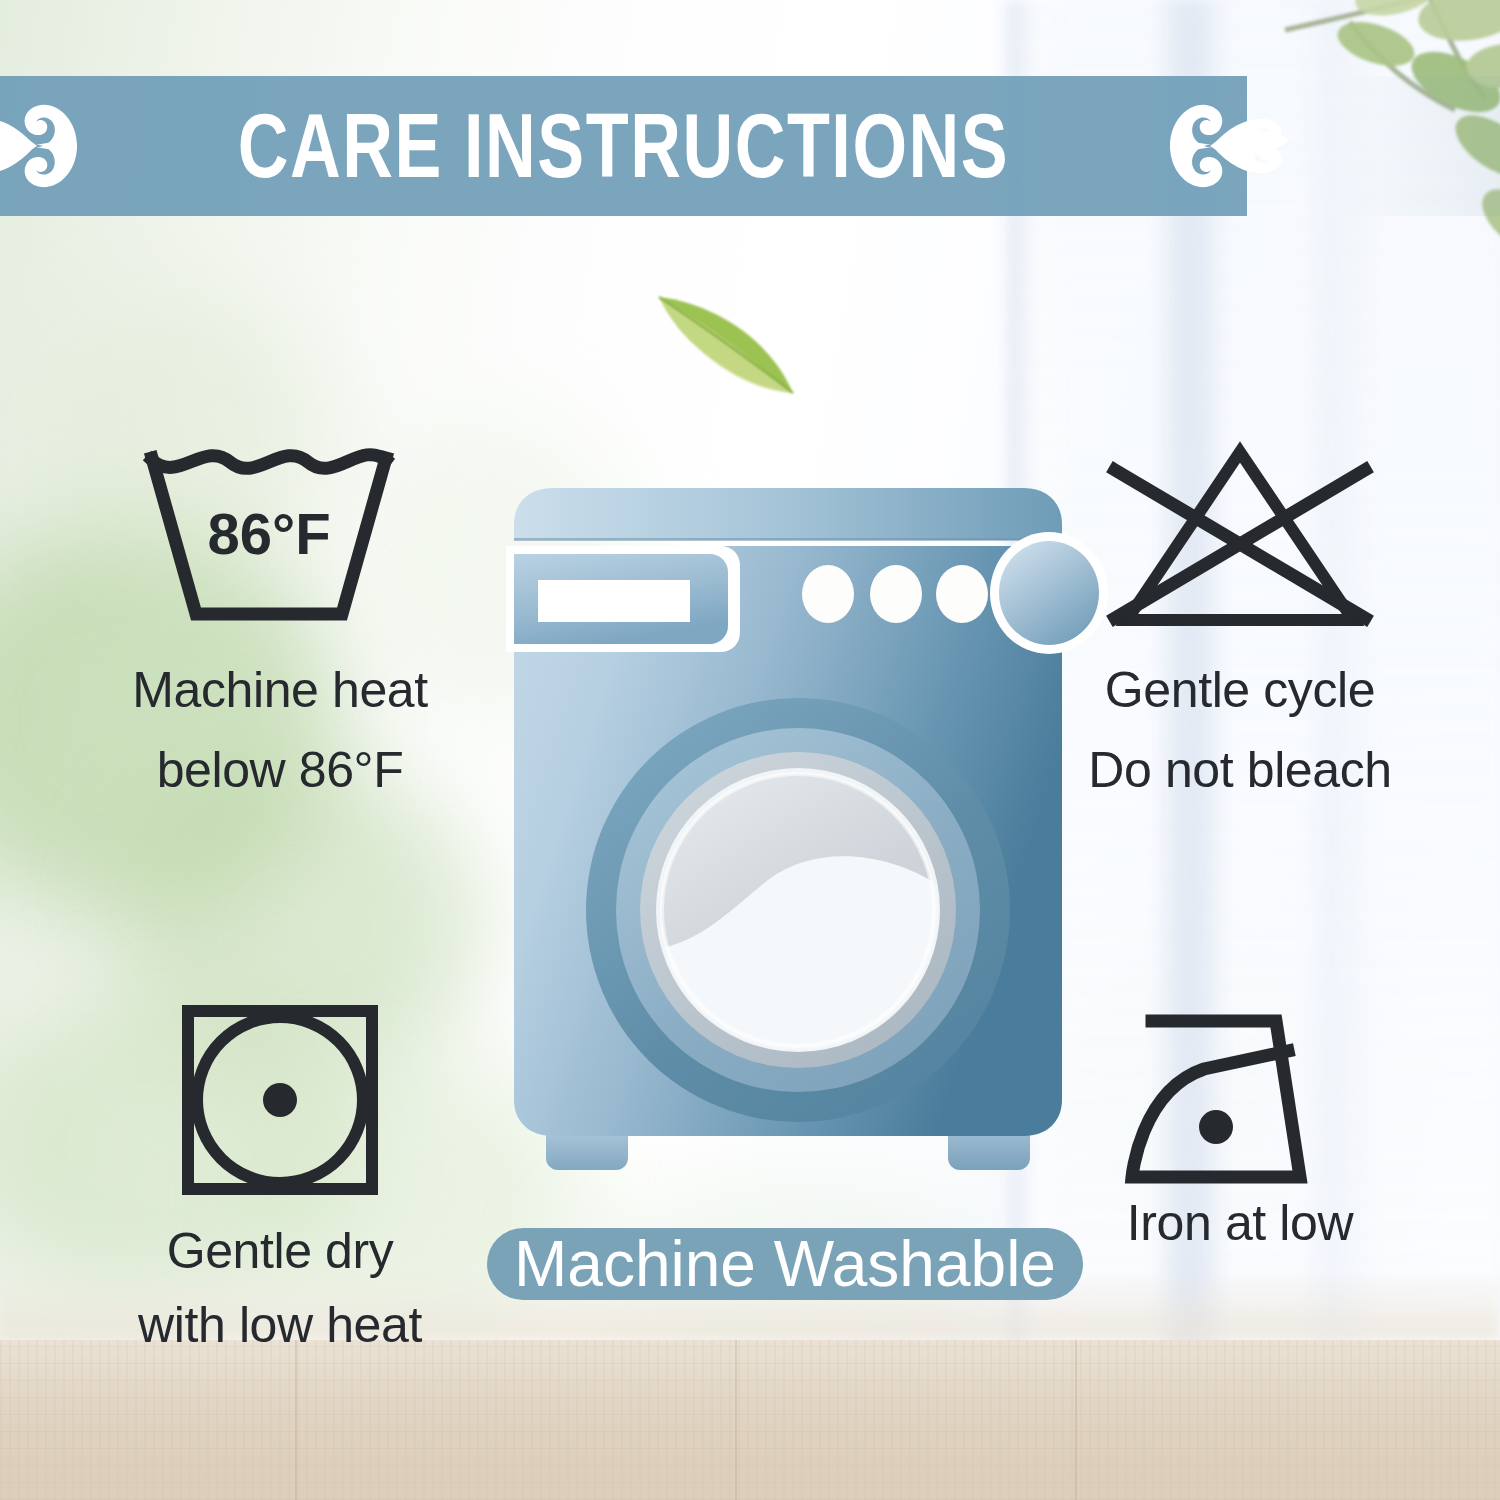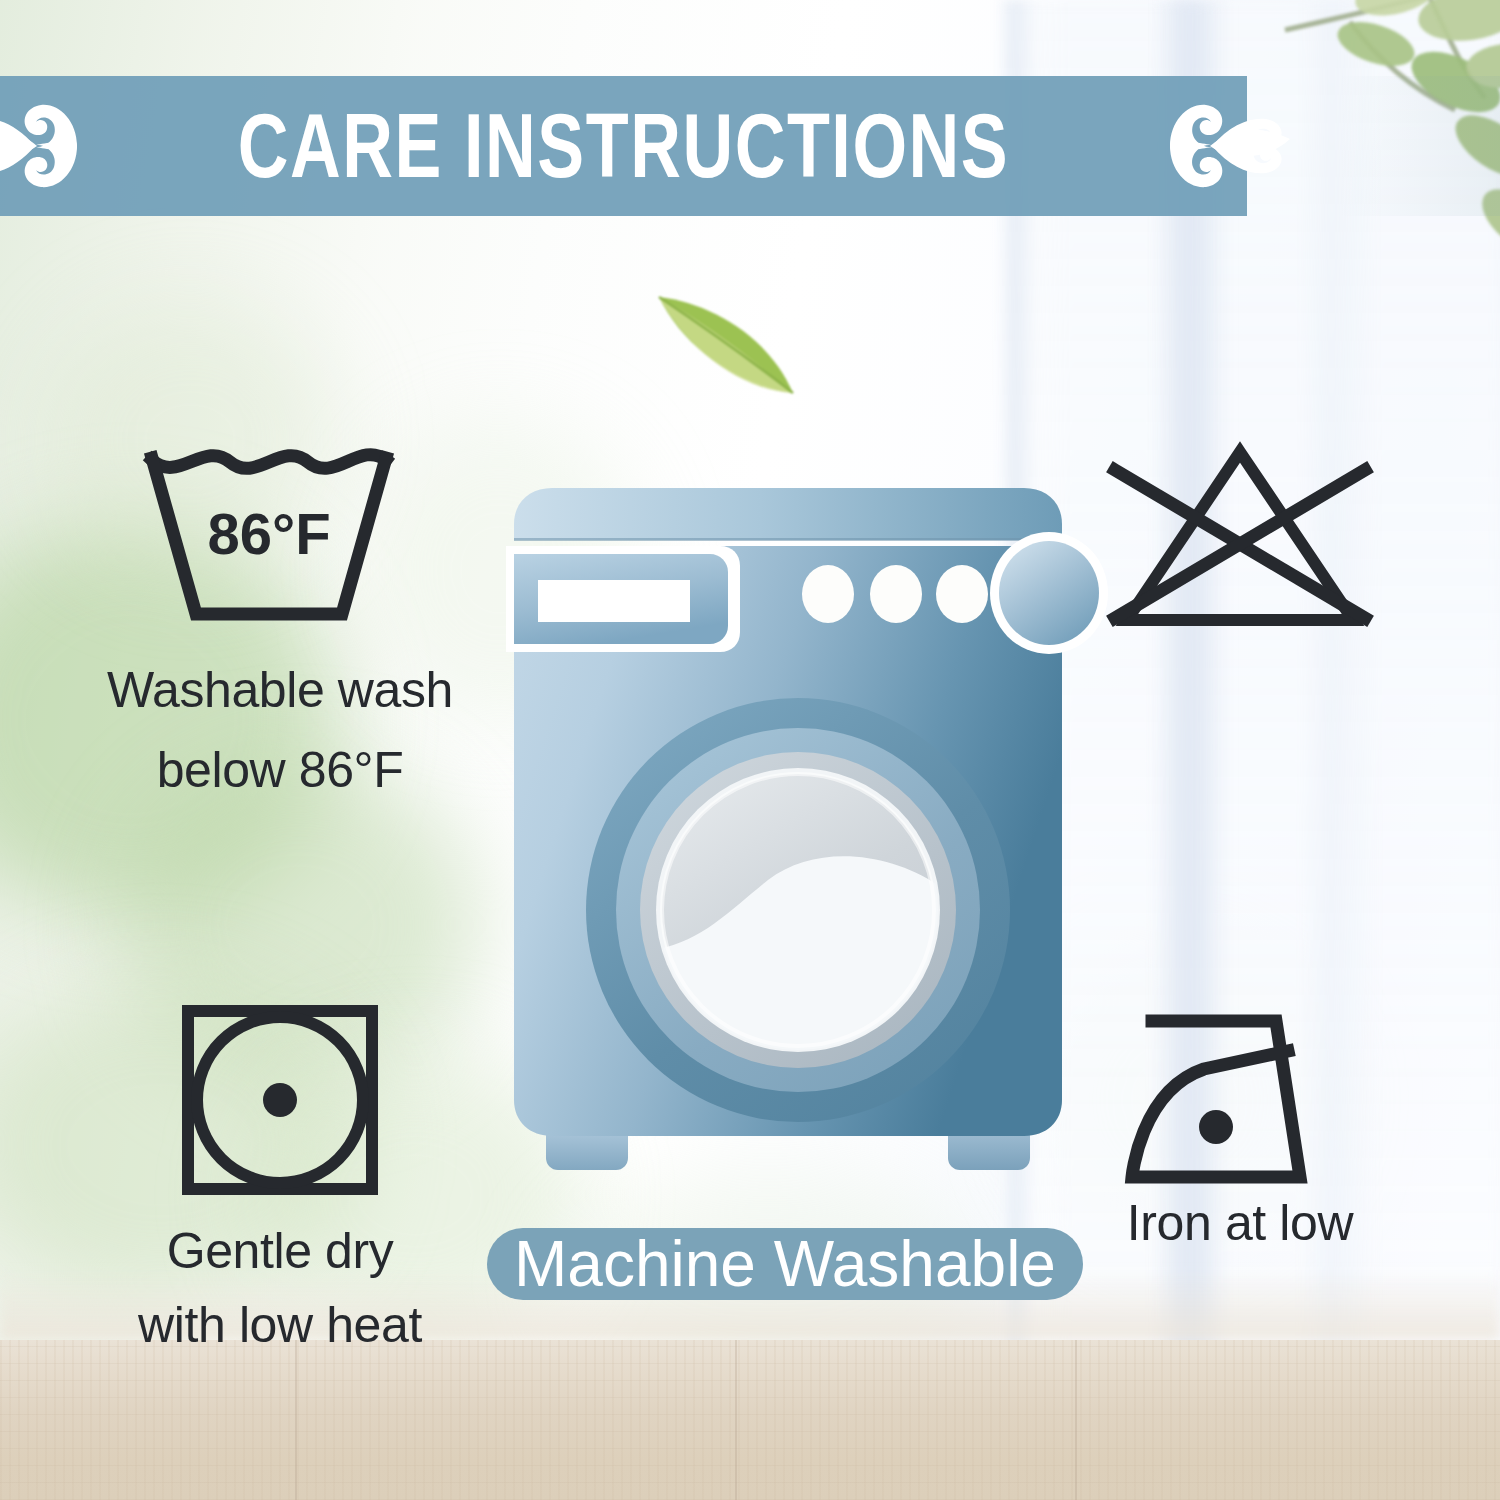--- a/index.html
+++ b/index.html
@@ -276,32 +276,34 @@
   <div class="banner-fade"></div>
 
   <div class="cell cell-wash">
     <div class="sym">
       <svg width="300" height="200" viewBox="0 0 300 200">
         <path d="M22 22 C 48 46, 74 2, 100 24 C 126 46, 152 2, 178 24 C 204 46, 230 2, 256 22" stroke="#26292E" stroke-width="13" fill="none" stroke-linecap="square"></path>
         <path d="M22 20 L 66 176 L 212 176 L 256 20" stroke="#26292E" stroke-width="13" fill="none" stroke-linejoin="miter" stroke-linecap="square"></path>
         <text class="tub-temp" x="139" y="116" text-anchor="middle">86°F</text>
       </svg>
     </div>
-    <div class="cap">Washable wash</div>
+    <div class="cap">Machine heat</div>
     <div class="cap">below 86°F</div>
   </div>
 
   <div class="cell cell-bleach">
     <div class="sym">
       <svg width="310" height="200" viewBox="0 0 310 200">
         <path d="M155 14 L 268 182 L 42 182 Z" stroke="#26292E" stroke-width="12" fill="none" stroke-linejoin="miter"></path>
         <path d="M30 32 L 280 180" stroke="#26292E" stroke-width="13" stroke-linecap="square"></path>
         <path d="M280 32 L 30 180" stroke="#26292E" stroke-width="13" stroke-linecap="square"></path>
       </svg>
     </div>
+    <div class="cap">Gentle cycle</div>
+    <div class="cap">Do not bleach</div>
   </div>
 
   <div class="cell cell-dry">
     <div class="sym">
       <svg width="220" height="210" viewBox="0 0 220 210">
         <rect x="18" y="16" width="184" height="178" stroke="#26292E" stroke-width="12" fill="none"></rect>
         <circle cx="110" cy="105" r="83" stroke="#26292E" stroke-width="12" fill="none"></circle>
         <circle cx="110" cy="105" r="17" fill="#26292E"></circle>
       </svg>
     </div>

